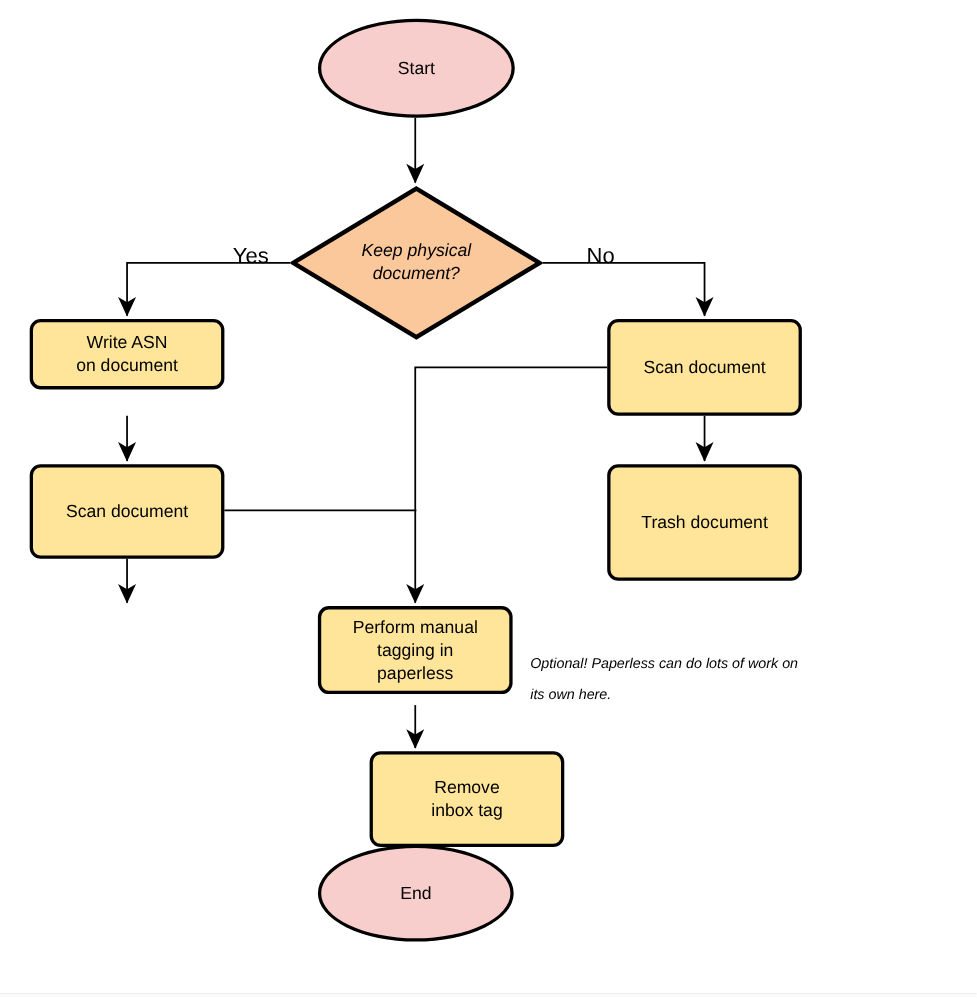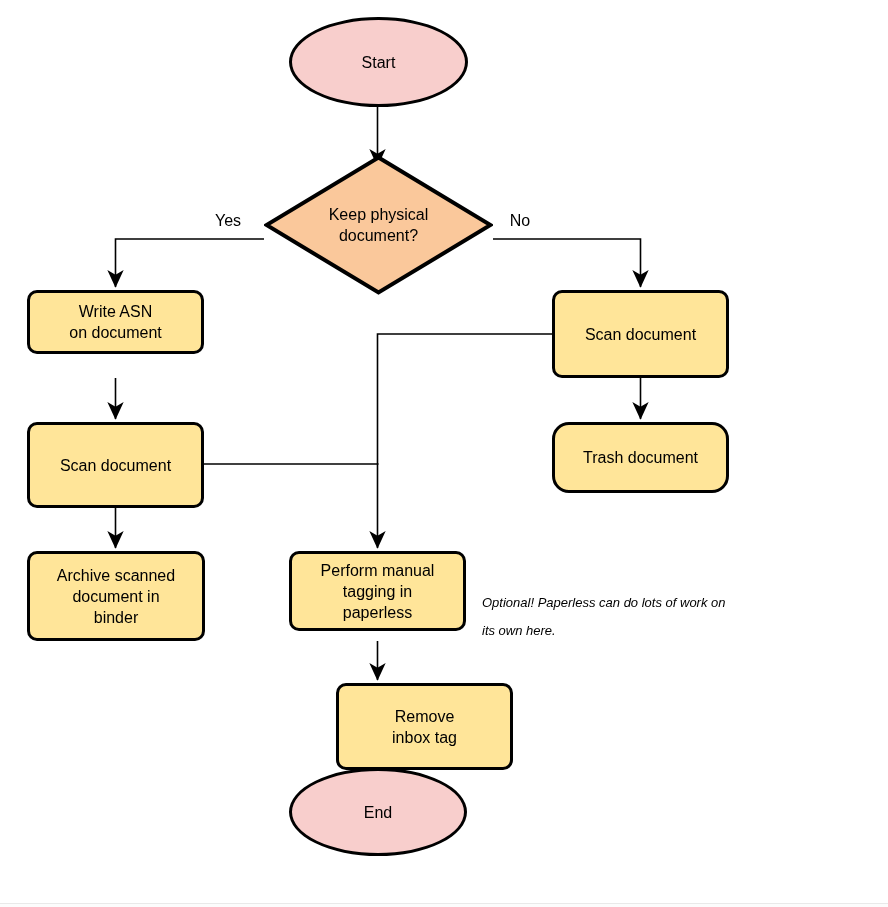--- a/index.html
+++ b/index.html
@@ -36,22 +36,23 @@
   .terminator {
     background: var(--terminator_fill, #f8cecc);
     border: 3px solid var(--stroke, #000);
     border-radius: 50%;
   }
   .decision { background: transparent; }
   .decision svg { position: absolute; left: 0; top: 0; width: 100%; height: 100%; }
   .decision .label { position: relative; z-index: 1; }
   .edge-label {
     position: absolute;
-    font-size: 16px; line-height: 20px;
+    font-size: 20px; line-height: 20px;
     text-align: center;
+    margin-top: 12px;
   }
   .note {
     position: absolute;
     left: 482px; top: 589px; width: 404px;
     font-size: 13px; line-height: 28px;
     font-style: italic;
     white-space: pre-line;
   }
   .footer-divider {
     position: absolute; left: 0; top: 903px;
@@ -59,31 +60,31 @@
     background: var(--footer_divider, #e9e9e9);
   }
   .footer-strip {
     position: absolute; left: 0; top: 904px;
     width: 888px; height: 3px;
     background: var(--footer_strip, #fcfcfc);
   }
 
   
   #n-start   { left: 289px; top: 17px;  width: 179px; height: 90px; }
-  #n-decision{ left: 264px; top: 155px; width: 229px; height: 140px; }
+  #n-decision{ left: 264px; top: 169px; width: 229px; height: 140px; font-style: italic; }
   #n-write   { left: 27px;  top: 290px; width: 177px; height: 64px; }
   #n-scan-l  { left: 27px;  top: 422px; width: 177px; height: 86px; }
   #n-archive { left: 27px;  top: 551px; width: 178px; height: 90px; }
   #n-scan-r  { left: 552px; top: 290px; width: 177px; height: 88px; }
-  #n-trash   { left: 552px; top: 422px; width: 177px; height: 71px; border-radius: 17px; }
+  #n-trash   { left: 552px; top: 422px; width: 177px; height: 106px; }
   #n-tagging { left: 289px; top: 551px; width: 177px; height: 80px; }
   #n-remove  { left: 289px; top: 683px; width: 177px; height: 87px; margin-left: 47px; }
   #n-end     { left: 289px; top: 768px; width: 178px; height: 88px; }
   #lbl-yes   { left: 203px; top: 211px; width: 50px; }
-  #lbl-no    { left: 495px; top: 211px; width: 50px; }
+  #lbl-no    { left: 521px; top: 211px; width: 50px; }
 </style>
 </head>
 <body>
 
 <div class="canvas">
 
   <svg class="edges" viewBox="0 0 888 907" aria-hidden="true">
     <defs>
       <marker id="arrow" viewBox="0 0 14 14" refX="12.5" refY="7" markerWidth="13" markerHeight="13" orient="auto-start-reverse">
         <path d="M 1 1.5 L 13 7 L 1 12.5 L 4.2 7 Z" fill="var(--stroke, #000)"></path>
@@ -117,25 +118,20 @@
 
   <div id="n-write" class="node process">
     <span>Write ASN
 on document</span>
   </div>
 
   <div id="n-scan-l" class="node process">
     <span>Scan document</span>
   </div>
 
-  <div id="n-archive" class="node process">
-    <span>Archive scanned
-document in
-binder</span>
-  </div>
 
   <div id="n-scan-r" class="node process">
     <span>Scan document</span>
   </div>
 
   <div id="n-trash" class="node process">
     <span>Trash document</span>
   </div>
 
   <div id="n-tagging" class="node process">

